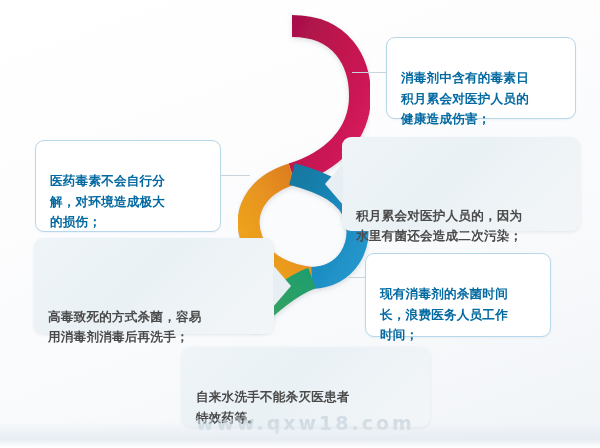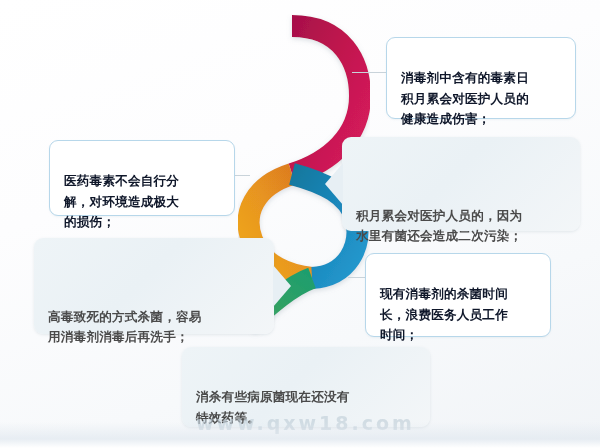--- a/index.html
+++ b/index.html
@@ -73,21 +73,21 @@
     right: auto;
     left: -17px;
     border-left: none;
     border-right: 18px solid #e7eff4;
   }
 
   
   .box.outlined {
     background: #ffffff;
     border: 1px solid #b7d7ea;
-    color: #0f172a;
+    color: #0369a1;
     font-weight: 700;
     box-shadow: 0 1px 2px rgba(140,170,190,0.12);
   }
 
   
   .leader {
     position: absolute;
     height: 1px;
     background: #c9d3da;
   }
@@ -162,21 +162,21 @@
   <div class="leader" style="left:214px; top:175px; width:36px;"></div>
   <div class="leader" style="left:348px; top:277px; width:36px;"></div>
 
 
   <div class="box outlined" style="left:386px; top:37px; width:190px; height:82px;">
     <span>消毒剂中含有的毒素日
 积月累会对医护人员的
 健康造成伤害；</span>
   </div>
 
-  <div class="box outlined" style="left:49px; top:140px; width:186px; height:76px;">
+  <div class="box outlined" style="left:35px; top:140px; width:186px; height:92px;">
     <span>医药毒素不会自行分
 解，对环境造成极大
 的损伤；</span>
   </div>
 
   <div class="box filled" style="left:342px; top:137px; width:238px; height:94px;">
     <span class="notch left"></span>
     <span style="display:block; padding-top:18px;">积月累会对医护人员的，因为
 水里有菌还会造成二次污染；</span>
   </div>
@@ -187,19 +187,19 @@
 用消毒剂消毒后再洗手；</span>
   </div>
 
   <div class="box outlined" style="left:365px; top:245px; width:186px; height:84px;margin-top:8px;">
     <span>现有消毒剂的杀菌时间
 长，浪费医务人员工作
 时间；</span>
   </div>
 
   <div class="box filled" style="left:182px; top:347px; width:248px; height:80px;">
-    <span style="display:block; padding-top:10px;">消杀有些病原菌现在还没有
+    <span style="display:block; padding-top:10px;">自来水洗手不能杀灭医患者
 特效药等。</span>
   </div>
 
   <div class="watermark">www.qxw18.com</div>
 
 </div>
 
 </body></html>

